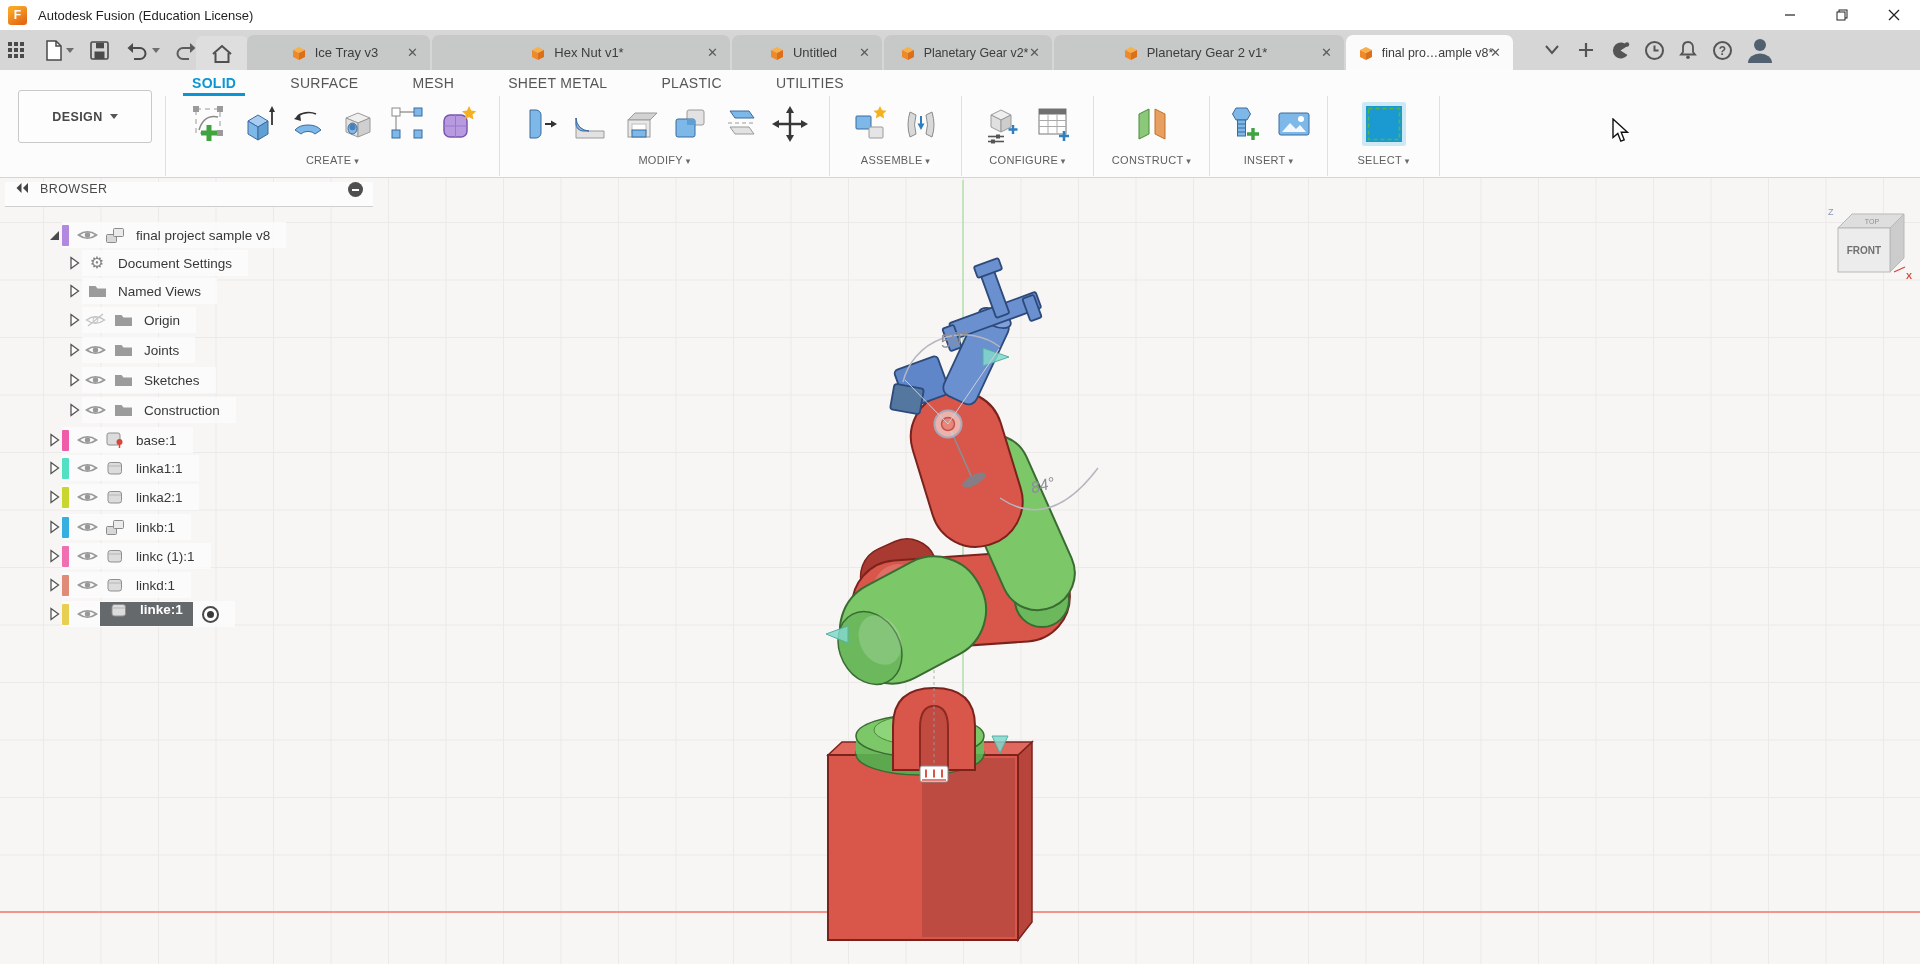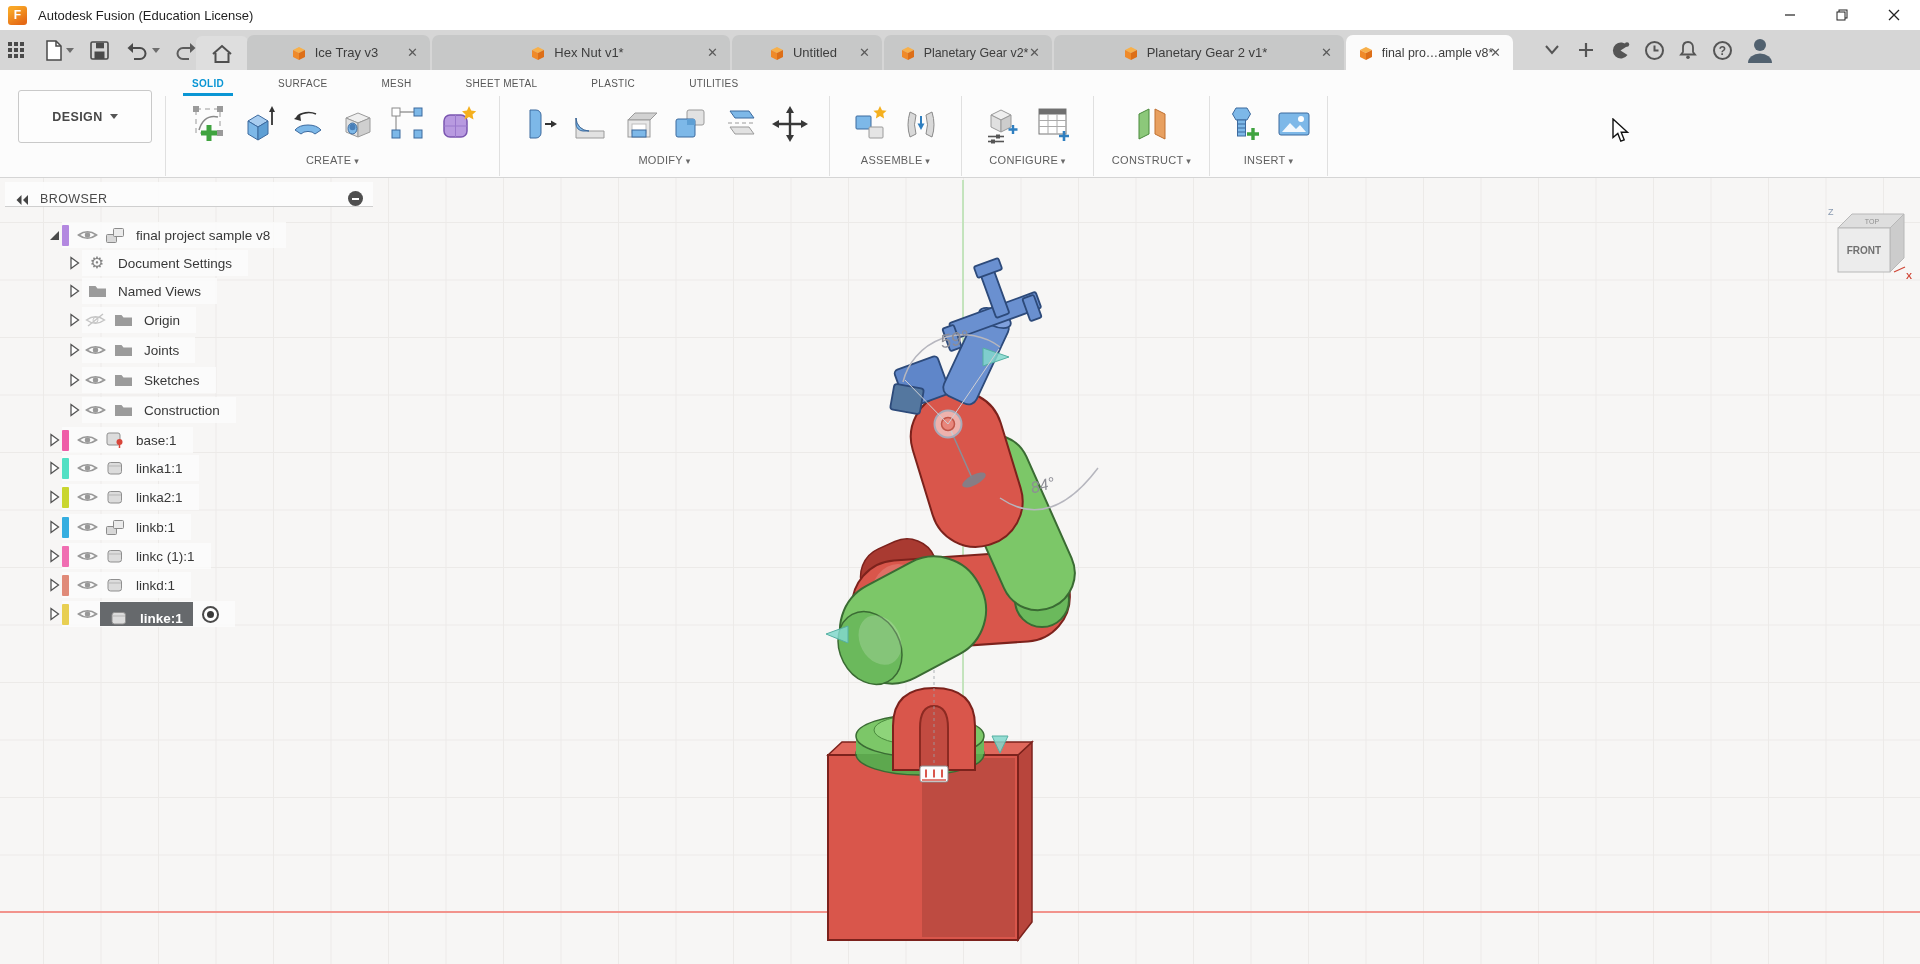--- a/index.html
+++ b/index.html
@@ -45,21 +45,21 @@
     background:#fcfcfc; border-bottom:1px solid #d5d5d5; }
   .design-btn { position:absolute; left:18px; top:20px; width:134px; height:53px;
     border:1px solid #c9c9c9; border-radius:3px; background:#fdfdfd;
     display:flex; align-items:center; justify-content:center;
     font-size:12.5px; font-weight:bold; color:#474747; letter-spacing:.4px; }
   .design-btn::after { content:""; width:0; height:0; margin-left:7px;
     border-left:4px solid transparent; border-right:4px solid transparent;
     border-top:5px solid #555; }
   .ribbon-tabs { position:absolute; left:165px; top:0; height:26px; display:flex; }
   .rtab { padding:0 27px; height:26px; display:flex; align-items:center;
-    font-size:10px; color:#565656; letter-spacing:.3px; position:relative; }
+    font-size:14px; color:#565656; letter-spacing:.3px; position:relative; }
   .rtab.active { color:#0a96d4; font-weight:bold; }
   .rtab.active::after { content:""; position:absolute; left:18px; right:18px;
     bottom:0; height:3px; background:#0a96d4; }
   .groups { position:absolute; left:165px; top:26px; height:80px; display:flex; }
   .group { display:flex; flex-direction:column; align-items:center;
     border-right:1px solid #e0e0e0; padding-top:2px; }
   .group:first-child { border-left:1px solid #e0e0e0; }
   .g-icons { display:flex; gap:6px; align-items:center; height:52px; }
   .g-label { font-size:11px; color:#5f5f5f; margin-top:4px; letter-spacing:.3px; }
   .g-label::after { content:" ▾"; font-size:9px; color:#6a6a6a; }
@@ -72,36 +72,36 @@
     background-color:#f7f6f5;
     background-image:linear-gradient(#eceae8 1px, transparent 1px),
       linear-gradient(90deg,#eceae8 1px, transparent 1px);
     background-size:57.5px 57.5px; background-position:43px 44px; }
   .vp-svg { position:absolute; left:0; top:178px; }
   .cursor-real { position:absolute; left:1612px; top:118px; z-index:60; }
 
   
   .browser-hdr { position:absolute; left:5px; top:182px; width:368px; height:25px;
     background:rgba(253,253,253,.88); border-bottom:1px solid #cfcfcf;
-    display:flex; align-items:flex-end; z-index:30; }
+    display:flex; align-items:flex-start; z-index:30; }
   .browser-title { font-size:12.5px; color:#4a4a4a; margin-left:10px; letter-spacing:.4px; }
   .bminus { margin-left:auto; margin-right:10px; width:15px; height:15px;
     border-radius:50%; background:#4f4f4f; display:flex; align-items:center;
     justify-content:center; }
   .bminus span { display:block; width:7px; height:2px; background:#fff; }
   .brow { position:absolute; left:0; height:26px; display:flex; align-items:center;
     z-index:30; }
   .brow-bg { display:flex; align-items:center; height:26px;
     background:rgba(252,252,252,.78); padding-right:16px; }
   .arrow-slot { width:16px; display:flex; justify-content:center; }
   .cbar { width:7px; height:21px; margin-right:5px; border-radius:1px; }
   .eye-slot { width:26px; display:flex; justify-content:center; }
   .ticon-slot { width:26px; display:flex; justify-content:center; margin-left:2px; }
   .blabel { font-size:13.5px; color:#383838; margin-left:8px; white-space:nowrap; }
-  .sel-box { display:flex; align-items:flex-end; background:#66696c; height:24px;
+  .sel-box { display:flex; align-items:flex-start; background:#66696c; height:24px;
     padding:0 10px 0 4px; }
   .sel-box .blabel { color:#ffffff; font-weight:bold; }
   .radio { width:17px; height:17px; border:2px solid #4a4a4a; border-radius:50%;
     background:#fff; margin-left:9px; display:flex; align-items:center; justify-content:center; }
   .radio i { display:block; width:7px; height:7px; border-radius:50%; background:#3a3a3a; }
   .gear-glyph { font-family:"DejaVu Sans", sans-serif; font-size:16px; color:#848484; line-height:1; }
 </style>
 </head>
 <body>
 
@@ -478,20 +478,31 @@
           <svg width="40" height="40">
               <rect x="5" y="9" width="30" height="22" rx="2" fill="#7db8e8" stroke="#3d6a9e"></rect>
               <circle cx="27" cy="15" r="3" fill="#fff"></circle>
               <path d="M8 28 l8 -9 6 6 4 -4 6 7 z" fill="#fff" opacity=".9"></path>
             </svg>
         </div>
       </div>
       <div class="g-label">INSERT</div>
     </div>
 
+    <div class="group" style="width:112px">
+      <div class="g-icons">
+        <div class="icon40 active-tool">
+          <svg width="40" height="40">
+              <rect x="2" y="2" width="36" height="36" fill="#1b9ad2"></rect>
+              <rect x="4.5" y="4.5" width="31" height="31" fill="none" stroke="#58b548" stroke-width="1.6" stroke-dasharray="4 3"></rect>
+            </svg>
+        </div>
+      </div>
+      <div class="g-label">SELECT</div>
+    </div>
 
   </div>
 </div>
 
 <div class="viewport"></div>
 
 <svg class="vp-svg" width="1920" height="786" viewBox="0 178 1920 786">
 
   <line x1="963" y1="180" x2="963" y2="700" stroke="#bfe3b8" stroke-width="2" opacity=".9"></line>
   <line x1="0" y1="912" x2="1920" y2="912" stroke="#f2938c" stroke-width="2"></line>

